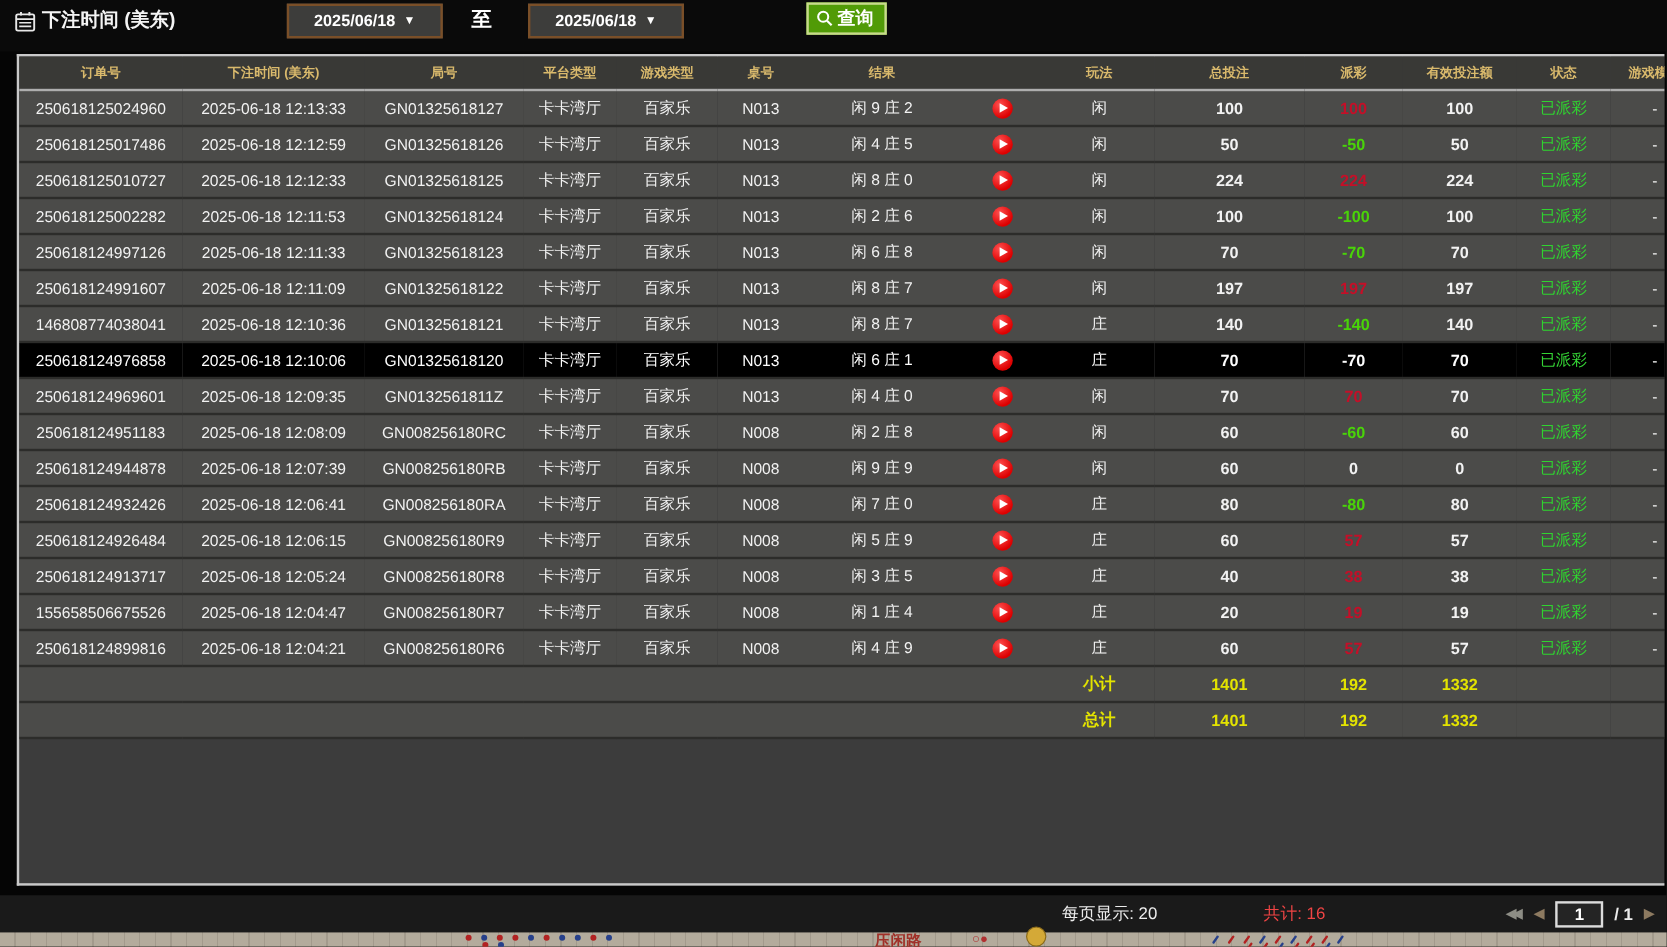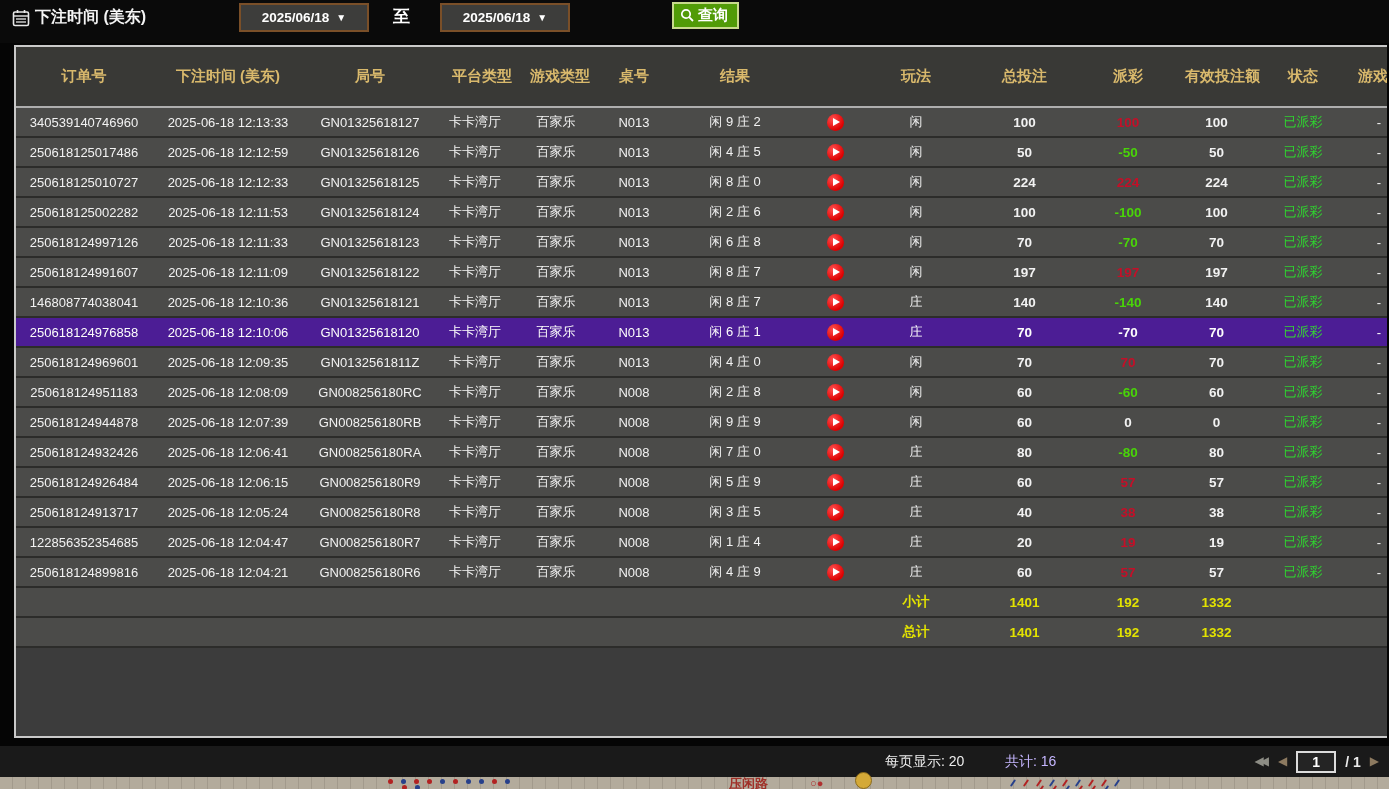--- a/index.html
+++ b/index.html
@@ -19,41 +19,41 @@
   #date-from{left:239px}
   #date-to{left:440px}
   .to-label{position:absolute;left:393px;top:5px;color:#ffffff;font-weight:bold;font-size:17px}
   .search-btn{position:absolute;left:672px;top:2px;height:27px;padding:0 9px 0 6px;
               background:#519b07;border:2px solid #c8da8c;color:#ffffff;font-weight:bold;
               font-size:15px;display:flex;align-items:center;gap:3px;cursor:pointer;box-sizing:border-box}
   
   .table-wrap{position:absolute;left:14px;top:45px;width:1373px;height:693px;
               border:2px solid #c9c9c9;border-right:none;background:#3c3c3c;overflow:hidden;box-sizing:border-box}
   table{border-collapse:collapse;table-layout:fixed;width:1400px}
-  th{height:27px;background:#393936;color:#d9b96c;font-size:15px;font-weight:bold;
-     border-bottom:2px solid #aeaeae;white-space:nowrap;overflow:hidden;padding:16px}
+  th{height:27px;background:#393936;color:#d9b96c;font-size:11px;font-weight:bold;
+     border-bottom:2px solid #aeaeae;white-space:nowrap;overflow:hidden;padding:0}
   td{height:28px;background:#4b4b49;color:#f2f2f2;font-size:13px;text-align:center;
      border-bottom:2px solid #2c2c2a;white-space:nowrap;overflow:hidden;padding:0}
-  tr.selected td{background:#4c1d95;color:#fdfdfd}
+  tr.selected td{background:#000000;color:#fdfdfd}
   td.num{font-weight:bold;font-size:13.5px}
   td.pos{color:#c40f28;font-weight:bold;font-size:13.5px}
   td.neg{color:#49d408;font-weight:bold;font-size:13.5px}
   td.zero{color:#f2f2f2;font-weight:bold;font-size:13.5px}
   td.status{color:#2fd42f}
   tr.selected td.status{color:#35d435}
   tr.sum td{color:#e3e300;font-weight:bold;font-size:13.5px}
   .play{display:inline-block;width:17px;height:17px;border-radius:50%;
         background:radial-gradient(circle at 35% 30%,#ff5050,#dd0000 70%);
         position:relative;vertical-align:middle;cursor:pointer}
   .play::after{content:"";position:absolute;left:6px;top:4px;
         border-left:7px solid #fff;border-top:4.5px solid transparent;border-bottom:4.5px solid transparent}
   
   .footbar{position:absolute;left:0;right:0;top:746px;height:31px;background:#1a1a1a;z-index:2}
   .pp{position:absolute;left:885px;top:7px;color:#ececec;font-size:14px}
-  .tc{position:absolute;left:1005px;top:7px;color:#c4b5fd;font-size:14px}
+  .tc{position:absolute;left:1053px;top:7px;color:#ef4444;font-size:14px}
   .pager{position:absolute;right:10px;top:3px;height:25px;display:flex;align-items:center;gap:9px}
   .arr{font-size:12px;cursor:pointer;line-height:25px}
   .arr-first{color:#8d8d85;letter-spacing:-4px;padding-right:4px}
   .arr-prev{color:#8d7a60}
   .arr-next{color:#8d7a60}
   .pagebox{width:36px;height:18px;background:#242424;border:2px solid #dcdcdc;
            color:#fff;text-align:center;font-size:14px;font-weight:bold;
            font-family:"Liberation Sans",sans-serif;padding:0}
   .ptotal{color:#ececec;font-size:14px;font-weight:bold}
   
@@ -136,21 +136,21 @@
           <th>玩法</th>
           <th>总投注</th>
           <th>派彩</th>
           <th>有效投注额</th>
           <th>状态</th>
           <th>游戏模式</th>
         </tr>
       </thead>
     <tbody id="rows">
         <tr>
-    <td>340539140746960</td>
+    <td>250618125024960</td>
     <td>2025-06-18 12:13:33</td>
     <td>GN01325618127</td>
     <td>卡卡湾厅</td>
     <td>百家乐</td>
     <td>N013</td>
     <td>闲 9 庄 2</td>
     <td><span class="play"></span></td>
     <td>闲</td>
     <td class="num">100</td>
     <td class="pos">100</td>
@@ -360,21 +360,21 @@
     <td>闲 3 庄 5</td>
     <td><span class="play"></span></td>
     <td>庄</td>
     <td class="num">40</td>
     <td class="pos">38</td>
     <td class="num">38</td>
     <td class="status">已派彩</td>
     <td>-</td>
   </tr>
         <tr>
-    <td>122856352354685</td>
+    <td>155658506675526</td>
     <td>2025-06-18 12:04:47</td>
     <td>GN008256180R7</td>
     <td>卡卡湾厅</td>
     <td>百家乐</td>
     <td>N008</td>
     <td>闲 1 庄 4</td>
     <td><span class="play"></span></td>
     <td>庄</td>
     <td class="num">20</td>
     <td class="pos">19</td>

